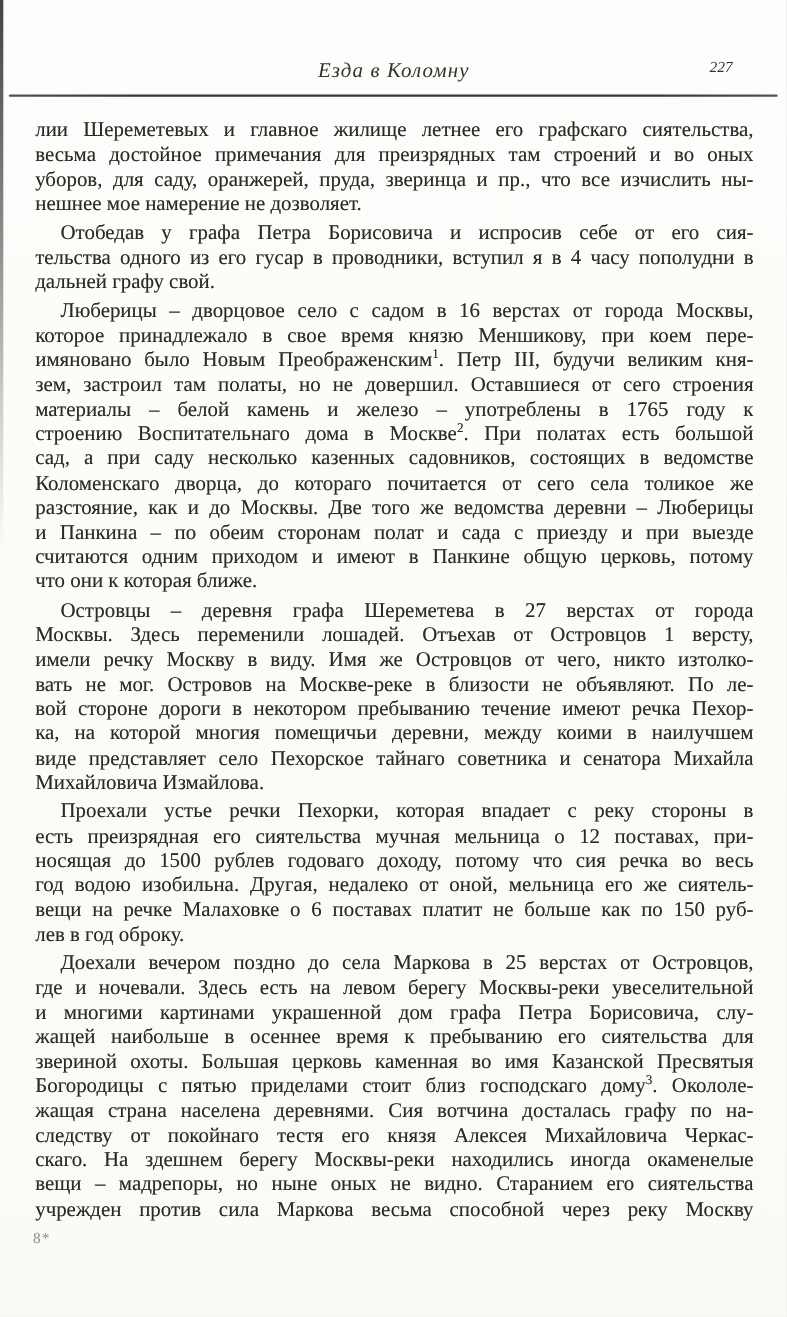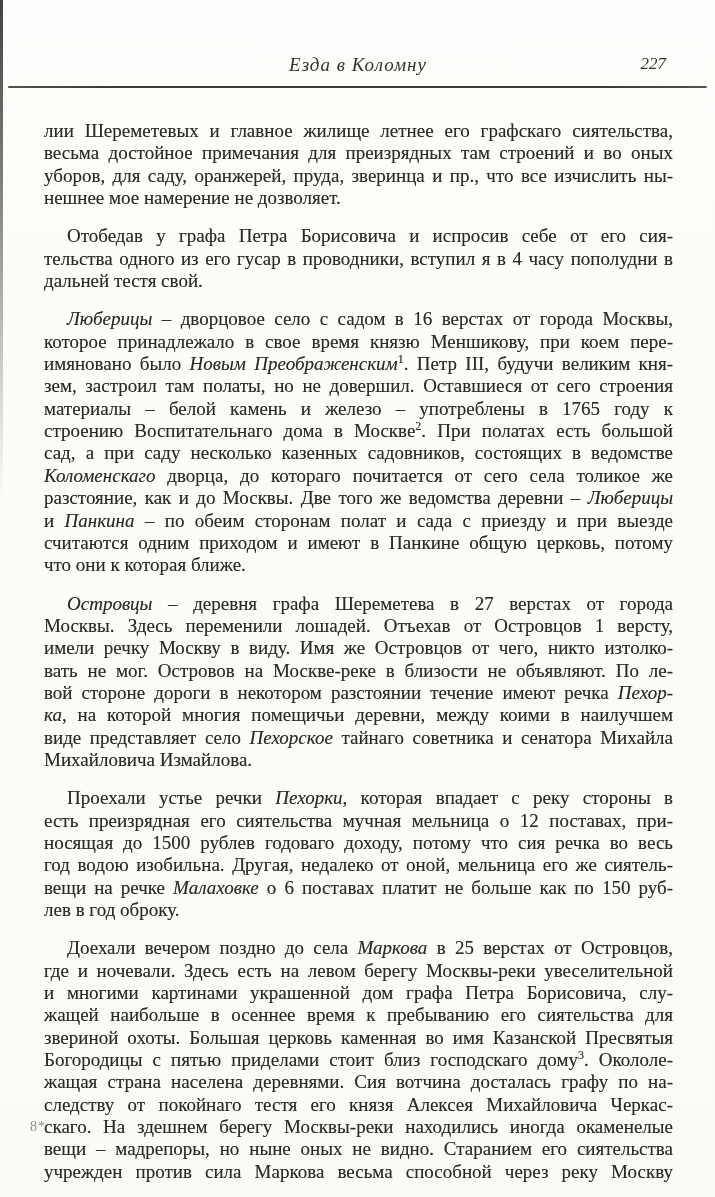--- a/index.html
+++ b/index.html
@@ -26,43 +26,43 @@
   }
   .running-header {
     position: absolute; left: 28px; top: 54px; width: 660px; height: 26px;
   }
   .running-title {
     position: absolute; left: 0; right: 0; text-align: center;
     font-style: italic; font-size: 19px; letter-spacing: 1px; color: #34322f;
   }
   .page-number {
     position: absolute; right: 22px; top: 0;
-    font-style: italic; font-size: 17px; color: #34322f;
+    font-style: italic; font-size: 14px; color: #34322f;
   }
   .header-rule {
     position: absolute; left: 8px; top: 86px; width: 699px; height: 2px;
     background: linear-gradient(90deg, #55524f, #3c3a37 15%, #3c3a37 85%, #55524f);
     border-radius: 1px;
   }
   .page-body {
     position: absolute; left: 28px; top: 104px; width: 661px;
     font-size: 19px; line-height: 22.35px;
     color: #2c2a27;
     text-shadow: 0 0 0.5px rgba(44,42,39,0.45);
   }
-  .paragraph { margin: 16px; }
+  .paragraph { margin: 4px; }
   .line {
     text-align: justify;
     text-align-last: justify;
     height: 22.35px;
     overflow: hidden;
   }
   .line.last { text-align-last: left; }
   .line.indent { text-indent: 23px; }
-  .it { font-style: italic; }
+  .it { }
   sup {
     font-size: 12px; line-height: 0; vertical-align: super;
   }
   .signature-mark {
     position: absolute; left: 30px; top: 1119px;
     font-size: 14px; color: #8d8b88; letter-spacing: 1px;
   }
 </style>
 </head>
 <body>
@@ -80,42 +80,42 @@
   <div class="page-body">
       <div class="paragraph">
         <div class="line"><span>лии Шереметевых и главное жилище летнее его графскаго сиятельства,</span></div>
         <div class="line"><span>весьма достойное примечания для преизрядных там строений и во оных</span></div>
         <div class="line"><span>уборов, для саду, оранжерей, пруда, зверинца и пр., что все изчислить ны-</span></div>
         <div class="line last"><span>нешнее мое намерение не дозволяет.</span></div>
       </div>
       <div class="paragraph">
         <div class="line indent"><span>Отобедав у графа Петра Борисовича и испросив себе от его сия-</span></div>
         <div class="line"><span>тельства одного из его гусар в проводники, вступил я в 4 часу пополудни в</span></div>
-        <div class="line last"><span>дальней тестя свой.</span></div>
+        <div class="line last"><span>дальней графу свой.</span></div>
       </div>
       <div class="paragraph">
         <div class="line indent"><span class="it">Люберицы</span><span> – дворцовое село с садом в 16 верстах от города Москвы,</span></div>
         <div class="line"><span>которое принадлежало в свое время князю Меншикову, при коем пере-</span></div>
         <div class="line"><span>имяновано было </span><span class="it">Новым Преображенским</span><sup>1</sup><span>. Петр III, будучи великим кня-</span></div>
         <div class="line"><span>зем, застроил там полаты, но не довершил. Оставшиеся от сего строения</span></div>
         <div class="line"><span>материалы – белой камень и железо – употреблены в 1765 году к</span></div>
         <div class="line"><span>строению Воспитательнаго дома в Москве</span><sup>2</sup><span>. При полатах есть большой</span></div>
         <div class="line"><span>сад, а при саду несколько казенных садовников, состоящих в ведомстве</span></div>
         <div class="line"><span class="it">Коломенскаго</span><span> дворца, до котораго почитается от сего села толикое же</span></div>
         <div class="line"><span>разстояние, как и до Москвы. Две того же ведомства деревни – </span><span class="it">Люберицы</span></div>
         <div class="line"><span>и </span><span class="it">Панкина</span><span> – по обеим сторонам полат и сада с приезду и при выезде</span></div>
         <div class="line"><span>считаются одним приходом и имеют в Панкине общую церковь, потому</span></div>
         <div class="line last"><span>что они к которая ближе.</span></div>
       </div>
       <div class="paragraph">
         <div class="line indent"><span class="it">Островцы</span><span> – деревня графа Шереметева в 27 верстах от города</span></div>
         <div class="line"><span>Москвы. Здесь переменили лошадей. Отъехав от Островцов 1 версту,</span></div>
         <div class="line"><span>имели речку Москву в виду. Имя же Островцов от чего, никто изтолко-</span></div>
         <div class="line"><span>вать не мог. Островов на Москве-реке в близости не объявляют. По ле-</span></div>
-        <div class="line"><span>вой стороне дороги в некотором разстоянии течение имеют речка </span><span class="it">Пехор-</span></div>
+        <div class="line"><span>вой стороне дороги в некотором пребыванию течение имеют речка </span><span class="it">Пехор-</span></div>
         <div class="line"><span class="it">ка</span><span>, на которой многия помещичьи деревни, между коими в наилучшем</span></div>
         <div class="line"><span>виде представляет село </span><span class="it">Пехорское</span><span> тайнаго советника и сенатора Михайла</span></div>
         <div class="line last"><span>Михайловича Измайлова.</span></div>
       </div>
       <div class="paragraph">
         <div class="line indent"><span>Проехали устье речки </span><span class="it">Пехорки</span><span>, которая впадает с реку стороны в</span></div>
         <div class="line"><span>есть преизрядная его сиятельства мучная мельница о 12 поставах, при-</span></div>
         <div class="line"><span>носящая до 1500 рублев годоваго доходу, потому что сия речка во весь</span></div>
         <div class="line"><span>год водою изобильна. Другая, недалеко от оной, мельница его же сиятель-</span></div>
         <div class="line"><span>вещи на речке </span><span class="it">Малаховке</span><span> о 6 поставах платит не больше как по 150 руб-</span></div>

